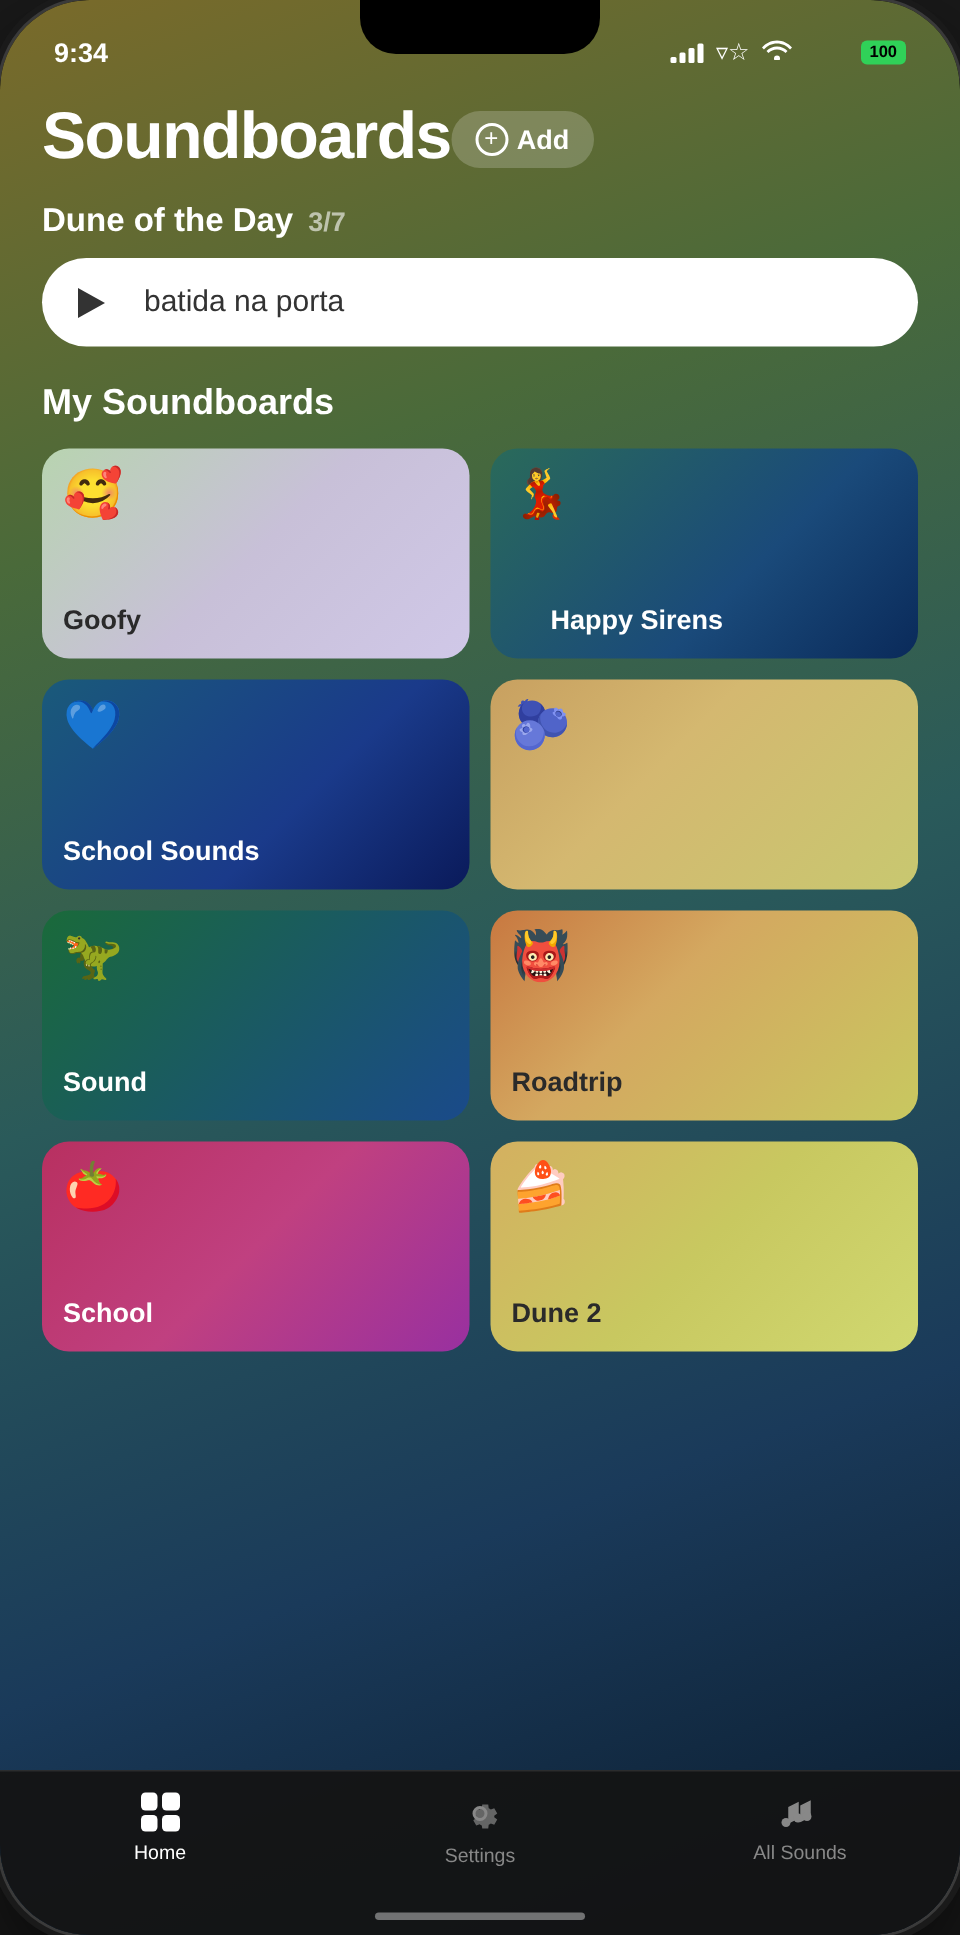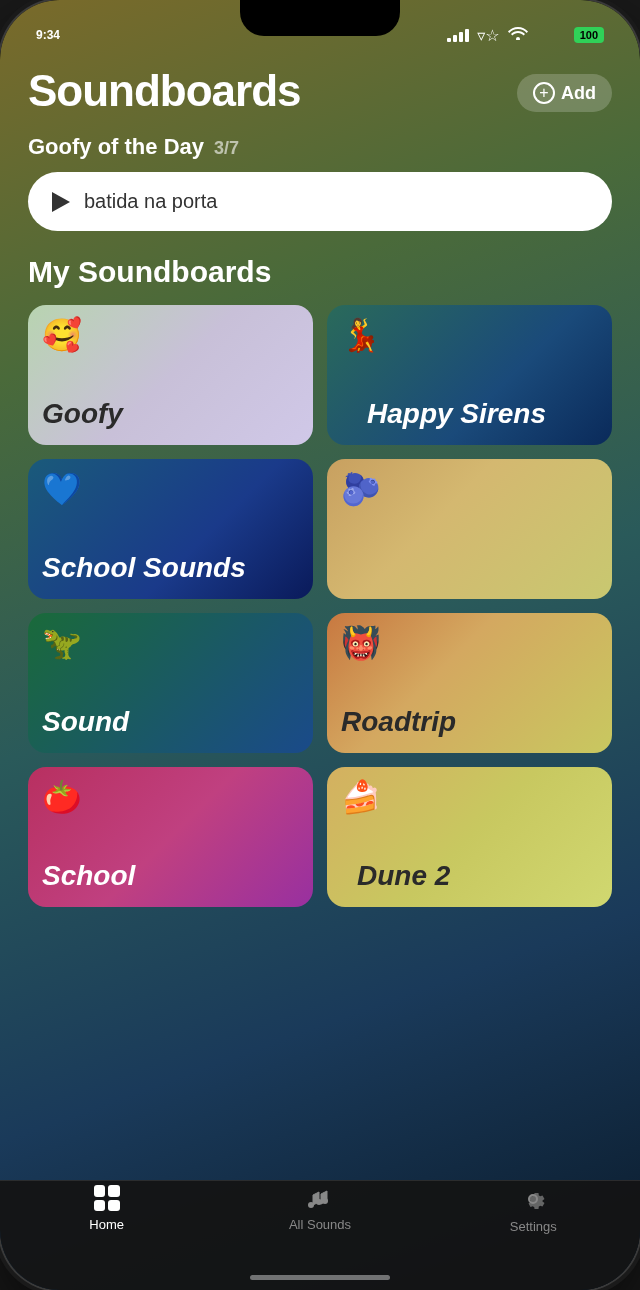--- a/index.html
+++ b/index.html
@@ -50,21 +50,21 @@
       z-index: 50;
       display: flex;
       justify-content: space-between;
       align-items: center;
       padding: 14px 36px 0;
       height: 56px;
     }
 
     .status-time {
       color: #fff;
-      font-size: 12px;
+      font-size: 18px;
       font-weight: 600;
     }
 
     .status-icons {
       display: flex;
       align-items: center;
       gap: 8px;
     }
 
     .signal-bars {
@@ -103,21 +103,20 @@
       overflow-y: auto;
       padding-bottom: 110px;
     }
 
     .scroll-content::-webkit-scrollbar { display: none; }
 
     
     .header {
       padding: 10px 28px 0;
       display: flex;
-      justify-content: space-between;
       align-items: flex-start;
     }
 
     .page-title {
       color: #fff;
       font-size: 44px;
       font-weight: 800;
       letter-spacing: -1px;
     }
 
@@ -170,21 +169,21 @@
       font-size: 18px;
       font-weight: 700;
     }
 
     .sotd-player {
       background: #fff;
       border-radius: 50px;
       padding: 18px 24px;
       display: flex;
       align-items: center;
-      gap: 14px;
+      gap: 26px;
       cursor: pointer;
     }
 
     .play-triangle {
       width: 0;
       height: 0;
       border-style: solid;
       border-width: 10px 0 10px 18px;
       border-color: transparent transparent transparent #333;
       flex-shrink: 0;
@@ -196,21 +195,21 @@
       font-weight: 500;
     }
 
     
     .section-boards {
       padding: 24px 28px 0;
     }
 
     .section-title {
       color: #fff;
-      font-size: 30px;
+      font-size: 24px;
       font-weight: 700;
       margin-bottom: 16px;
     }
 
     .boards-grid {
       display: grid;
       grid-template-columns: 1fr 1fr;
       gap: 14px;
     }
 
@@ -225,25 +224,24 @@
       position: relative;
       overflow: hidden;
     }
 
     .board-emoji {
       font-size: 32px;
       line-height: 1;
     }
 
     .board-name {
-      font-size: 28px;
+      font-size: 18px;
       font-weight: 700;
       line-height: 1.2;
       margin-top: auto;
-      font-style: italic;
     }
 
     
     .card-goofy {
       background: linear-gradient(135deg, #b8d4b0 0%, #c8c0d8 50%, #d0c8e8 100%);
     }
     .card-goofy .board-name { color: #2a2a2a; }
 
     .card-happy-sirens {
       background: linear-gradient(135deg, #2a6a5a 0%, #1a4a7a 60%, #0a2a5a 100%);
@@ -271,35 +269,35 @@
     .card-roadtrip .board-name { color: #2a2a2a; }
 
     .card-farts {
       background: linear-gradient(135deg, #b83060 0%, #c04080 50%, #9830a0 100%);
     }
     .card-farts .board-name { color: #fff; }
 
     .card-dune2 {
       background: linear-gradient(135deg, #d4b060 0%, #c8c860 50%, #d0d870 100%);
     }
-    .card-dune2 .board-name { color: #2a2a2a; margin-left: 16px; }
+    .card-dune2 .board-name { color: #2a2a2a; }
 
     
     .tab-bar {
       position: absolute;
       bottom: 0;
       left: 0;
       right: 0;
       height: 110px;
       background: rgba(20, 20, 20, 0.95);
       border-top: 1px solid rgba(255,255,255,0.1);
       display: flex;
       justify-content: center;
       align-items: flex-start;
-      padding-top: 4px;
+      padding-top: 14px;
       z-index: 50;
     }
 
     .tab-item {
       display: flex;
       flex-direction: column;
       align-items: center;
       gap: 6px;
       cursor: pointer;
       flex: 1;
@@ -421,21 +419,21 @@
       <div class="header">
         <h1 class="page-title">Soundboards</h1>
         <div class="add-button">
           <div class="add-circle">+</div>
           <span>Add</span>
         </div>
       </div>
 
       <div class="section-sotd">
         <div class="sotd-header">
-          <span class="sotd-title">Goofy of the Day</span>
+          <span class="sotd-title">Dune of the Day</span>
           <span class="sotd-count">3/7</span>
         </div>
         <div class="sotd-player">
           <div class="play-triangle"></div>
           <span class="sotd-sound-name">batida na porta</span>
         </div>
       </div>
 
       <div class="section-boards">
         <h2 class="section-title">My Soundboards</h2>
@@ -488,38 +486,38 @@
     <div class="tab-bar">
 
       <div class="tab-item">
         <div class="grid-icon">
           <div class="grid-dot"></div>
           <div class="grid-dot"></div>
           <div class="grid-dot"></div>
           <div class="grid-dot"></div>
         </div>
         <span class="tab-label active">Home</span>
+      </div>
+
+      <div class="tab-item">
+        <svg width="28" height="28" viewBox="0 0 28 28">
+          <path d="M14 9a5 5 0 100 10A5 5 0 0014 9zm0 8a3 3 0 110-6 3 3 0 010 6z" fill="#888"></path>
+          <path d="M23.5 15.5l2-1.5-2-3.5-2.3.8a8 8 0 00-1.4-.8L19.5 8h-4l-.3 2.5a8 8 0 00-1.4.8L11.5 10.5 9.5 14l2 1.5a8 8 0 000 1.5l-2 1.5 2 3.5 2.3-.8a8 8 0 001.4.8L15.5 24h4l.3-2.5a8 8 0 001.4-.8l2.3.8 2-3.5-2-1.5a8 8 0 000-1.5z" fill="#888" fill-opacity="0.7"></path>
+        </svg>
+        <span class="tab-label">Settings</span>
       </div>
 
       <div class="tab-item">
         <svg width="30" height="26" viewBox="0 0 30 26">
           <path d="M8 20 L8 10 L14 7 L14 17Z" fill="#888" stroke="#888" stroke-width="1"></path>
           <path d="M16 19 L16 9 L22 6 L22 16Z" fill="#888" stroke="#888" stroke-width="1"></path>
           <circle cx="6" cy="20" r="3" fill="#888"></circle>
           <circle cx="14" cy="17" r="3" fill="#888"></circle>
           <circle cx="20" cy="16" r="3" fill="#888"></circle>
         </svg>
         <span class="tab-label">All Sounds</span>
       </div>
 
-      <div class="tab-item">
-        <svg width="28" height="28" viewBox="0 0 28 28">
-          <path d="M14 9a5 5 0 100 10A5 5 0 0014 9zm0 8a3 3 0 110-6 3 3 0 010 6z" fill="#888"></path>
-          <path d="M23.5 15.5l2-1.5-2-3.5-2.3.8a8 8 0 00-1.4-.8L19.5 8h-4l-.3 2.5a8 8 0 00-1.4.8L11.5 10.5 9.5 14l2 1.5a8 8 0 000 1.5l-2 1.5 2 3.5 2.3-.8a8 8 0 001.4.8L15.5 24h4l.3-2.5a8 8 0 001.4-.8l2.3.8 2-3.5-2-1.5a8 8 0 000-1.5z" fill="#888" fill-opacity="0.7"></path>
-        </svg>
-        <span class="tab-label">Settings</span>
-      </div>
-
     </div>
 
     <div class="home-indicator"></div>
   </div>
 </div>
 
 </body></html>

